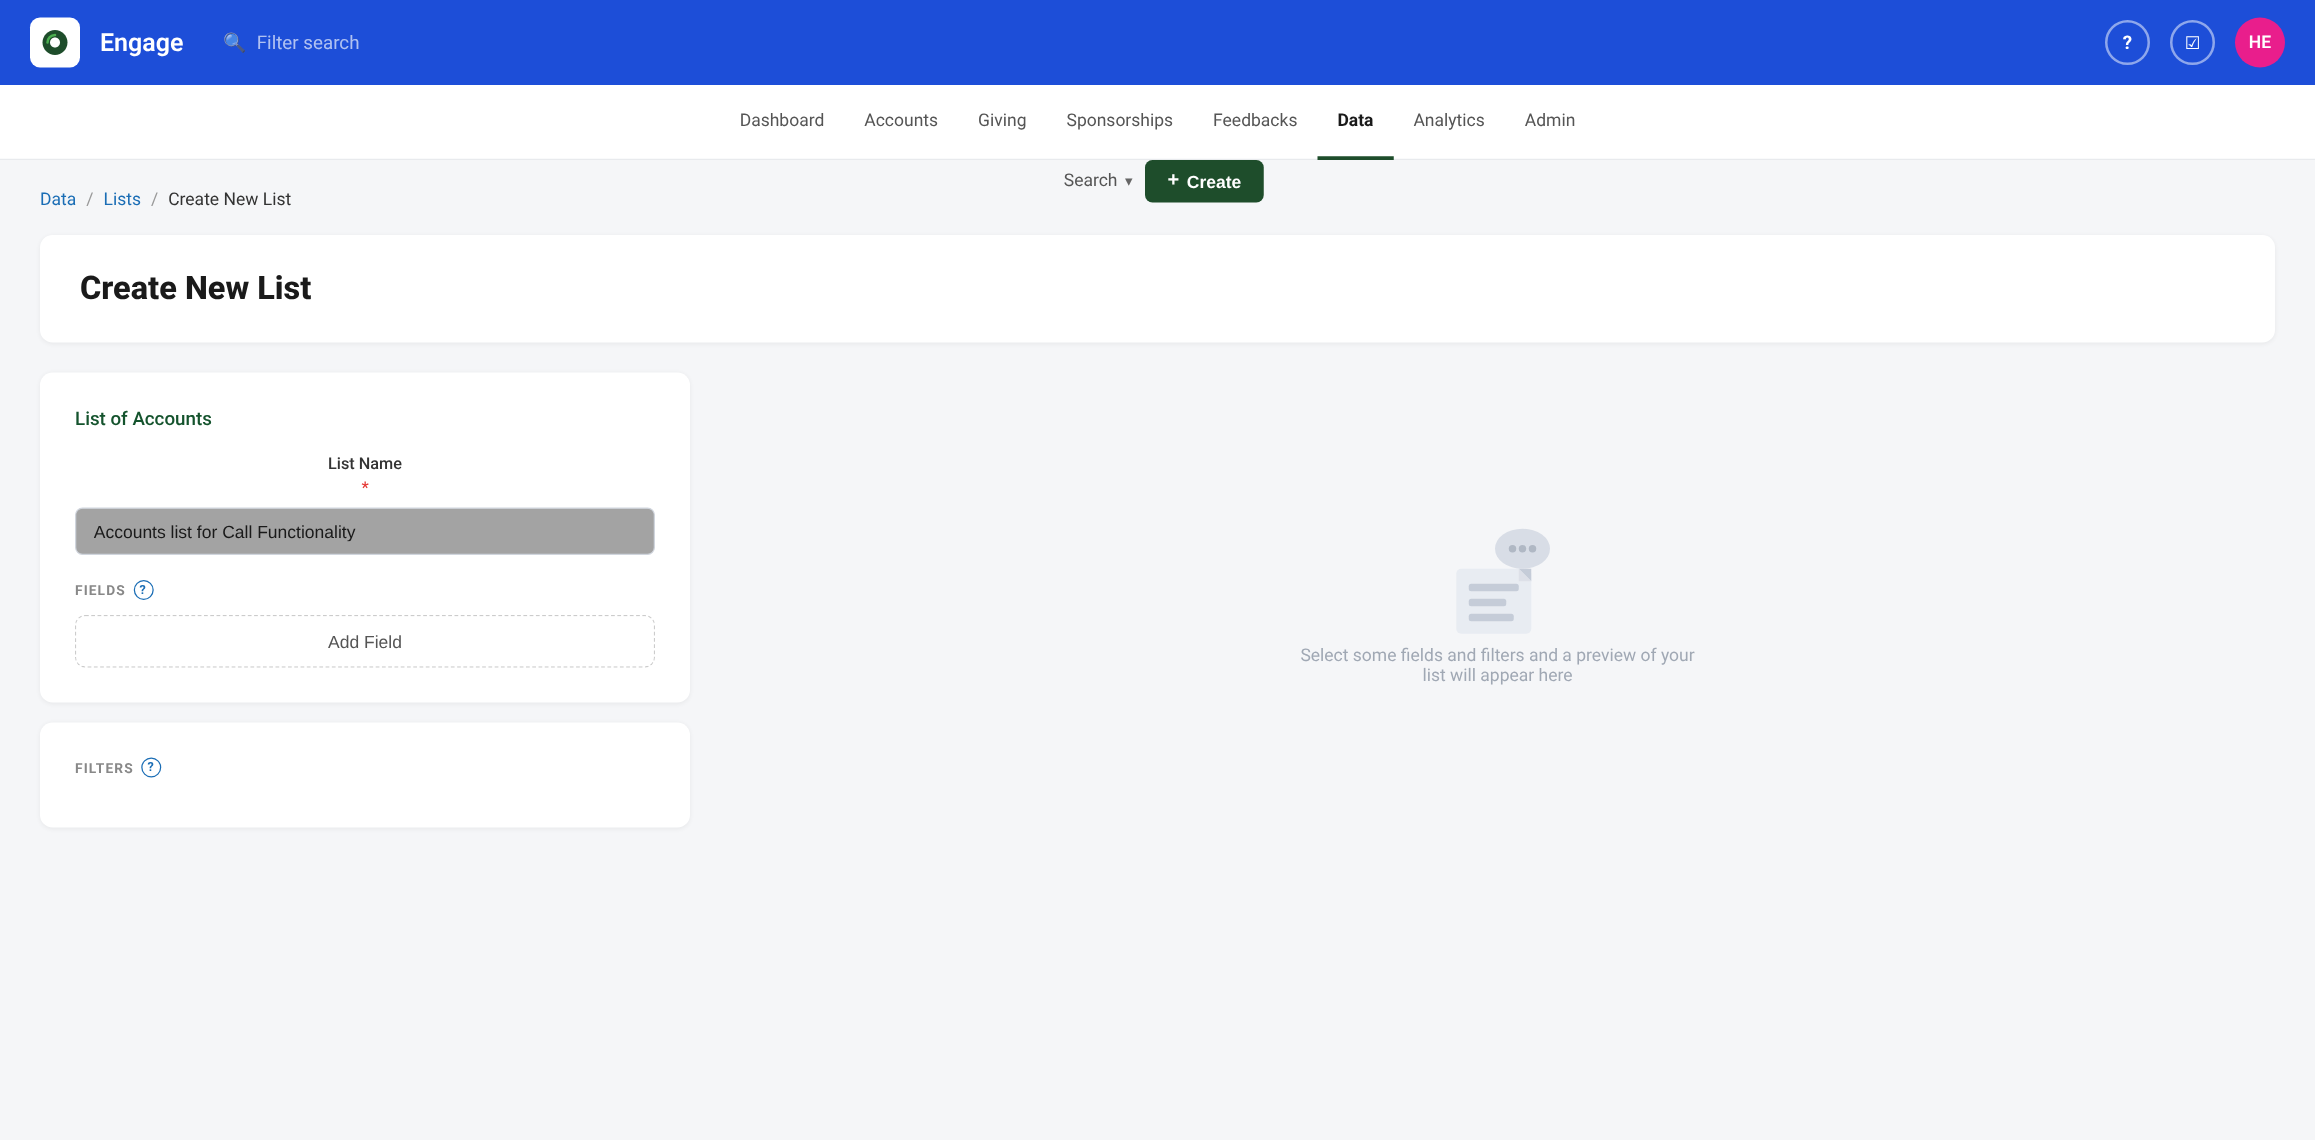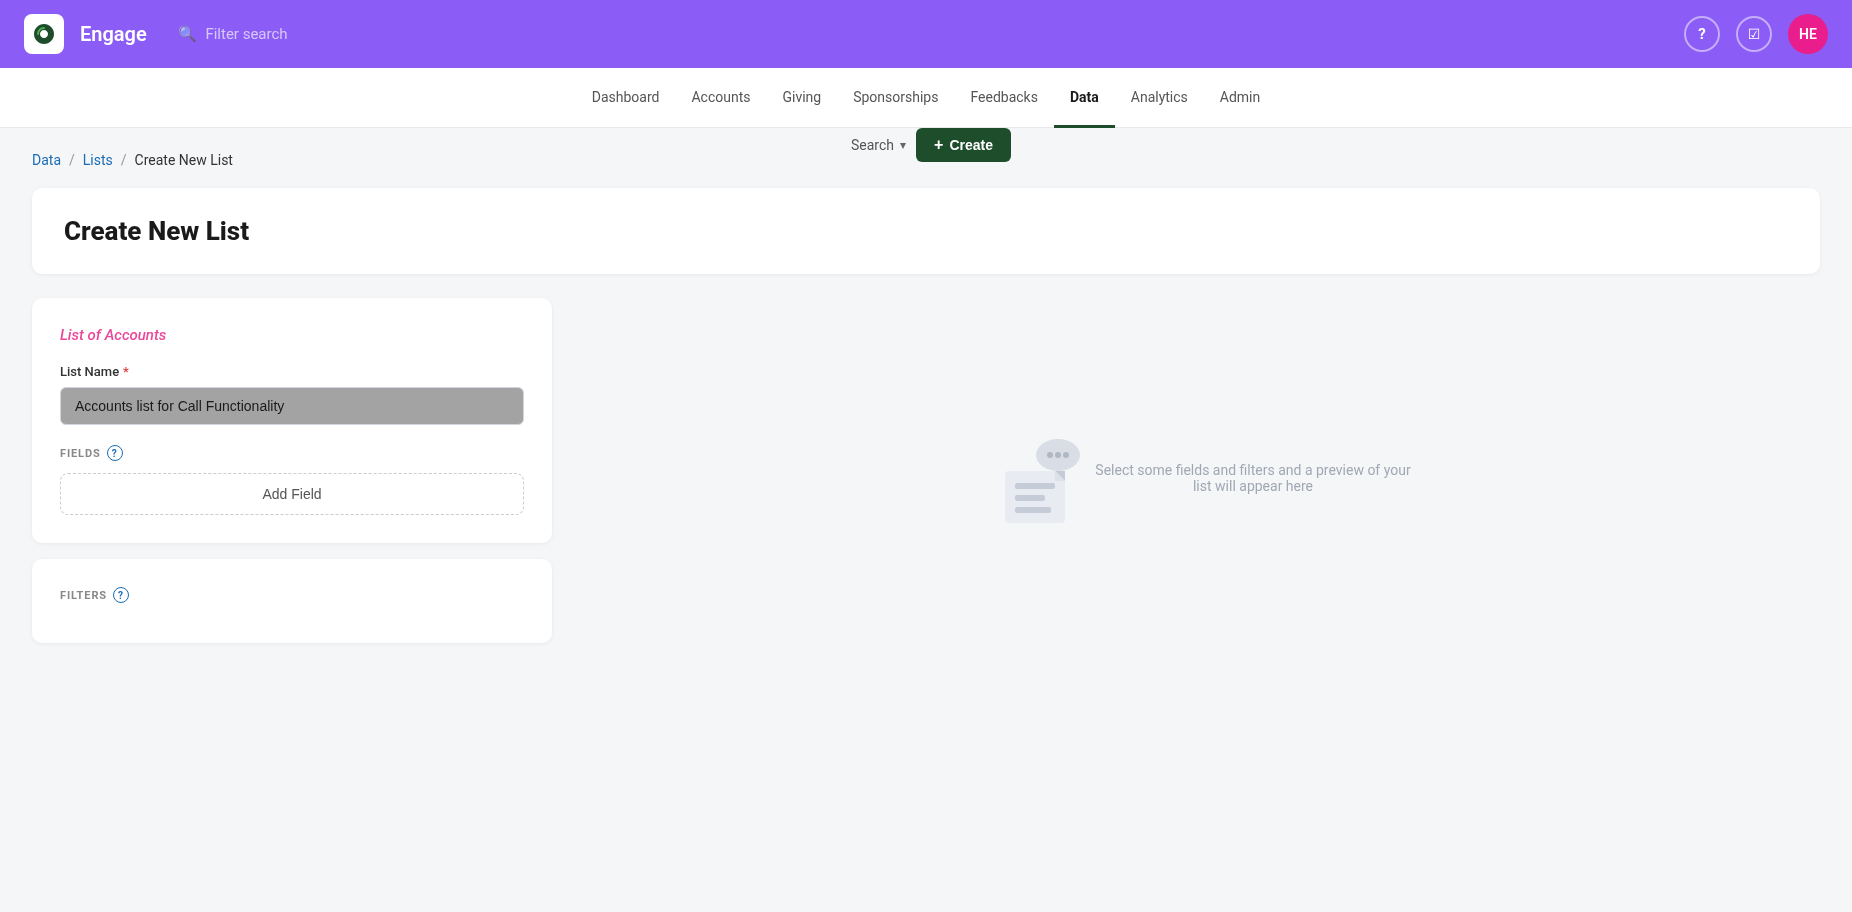--- a/index.html
+++ b/index.html
@@ -1,20 +1,20 @@
 <!DOCTYPE html>
 <html><head>
   <meta charset="utf-8">
   <style>
     * { box-sizing: border-box; margin: 0; padding: 0; }
     body { font-family: -apple-system, BlinkMacSystemFont, 'Segoe UI', Roboto, sans-serif; background: #f5f6f8; min-height: 912px; }
 
     
     .topbar {
-      background: #8b5cf6;
+      background: #1d4ed8;
       height: 68px;
       display: flex;
       align-items: center;
       padding: 0 24px;
       gap: 16px;
     }
     .topbar-logo {
       width: 40px;
       height: 40px;
       background: white;
@@ -182,34 +182,34 @@
 
     .section-card {
       background: white;
       border-radius: 10px;
       padding: 28px;
       box-shadow: 0 1px 4px rgba(0,0,0,0.06);
       margin-bottom: 16px;
     }
     .section-subtitle {
       font-size: 15px;
-      color: #ec4899;
+      color: #14532d;
       margin-bottom: 20px;
       font-weight: 500;
-      font-style: italic;
     }
 
     .field-label {
       font-size: 13px;
       color: #333;
       margin-bottom: 8px;
       font-weight: 500;
       display: flex;
       align-items: center;
       gap: 4px;
+      flex-direction: column;
     }
     .required-star { color: #e53935; }
 
     .text-input {
       width: 100%;
       border: 1.5px solid #d0d5dd;
       border-radius: 6px;
       padding: 10px 14px;
       font-size: 14px;
       color: #1a1a1a;
@@ -252,21 +252,21 @@
       padding: 12px;
       font-size: 14px;
       color: #555;
       cursor: pointer;
       text-align: center;
     }
 
     
     .preview-area {
       display: flex;
-      flex-direction: row;
+      flex-direction: column;
       align-items: center;
       justify-content: center;
       gap: 0;
       color: #b0b8c4;
     }
     .preview-text {
       font-size: 14px;
       color: #a0a8b4;
       text-align: center;
       max-width: 320px;

